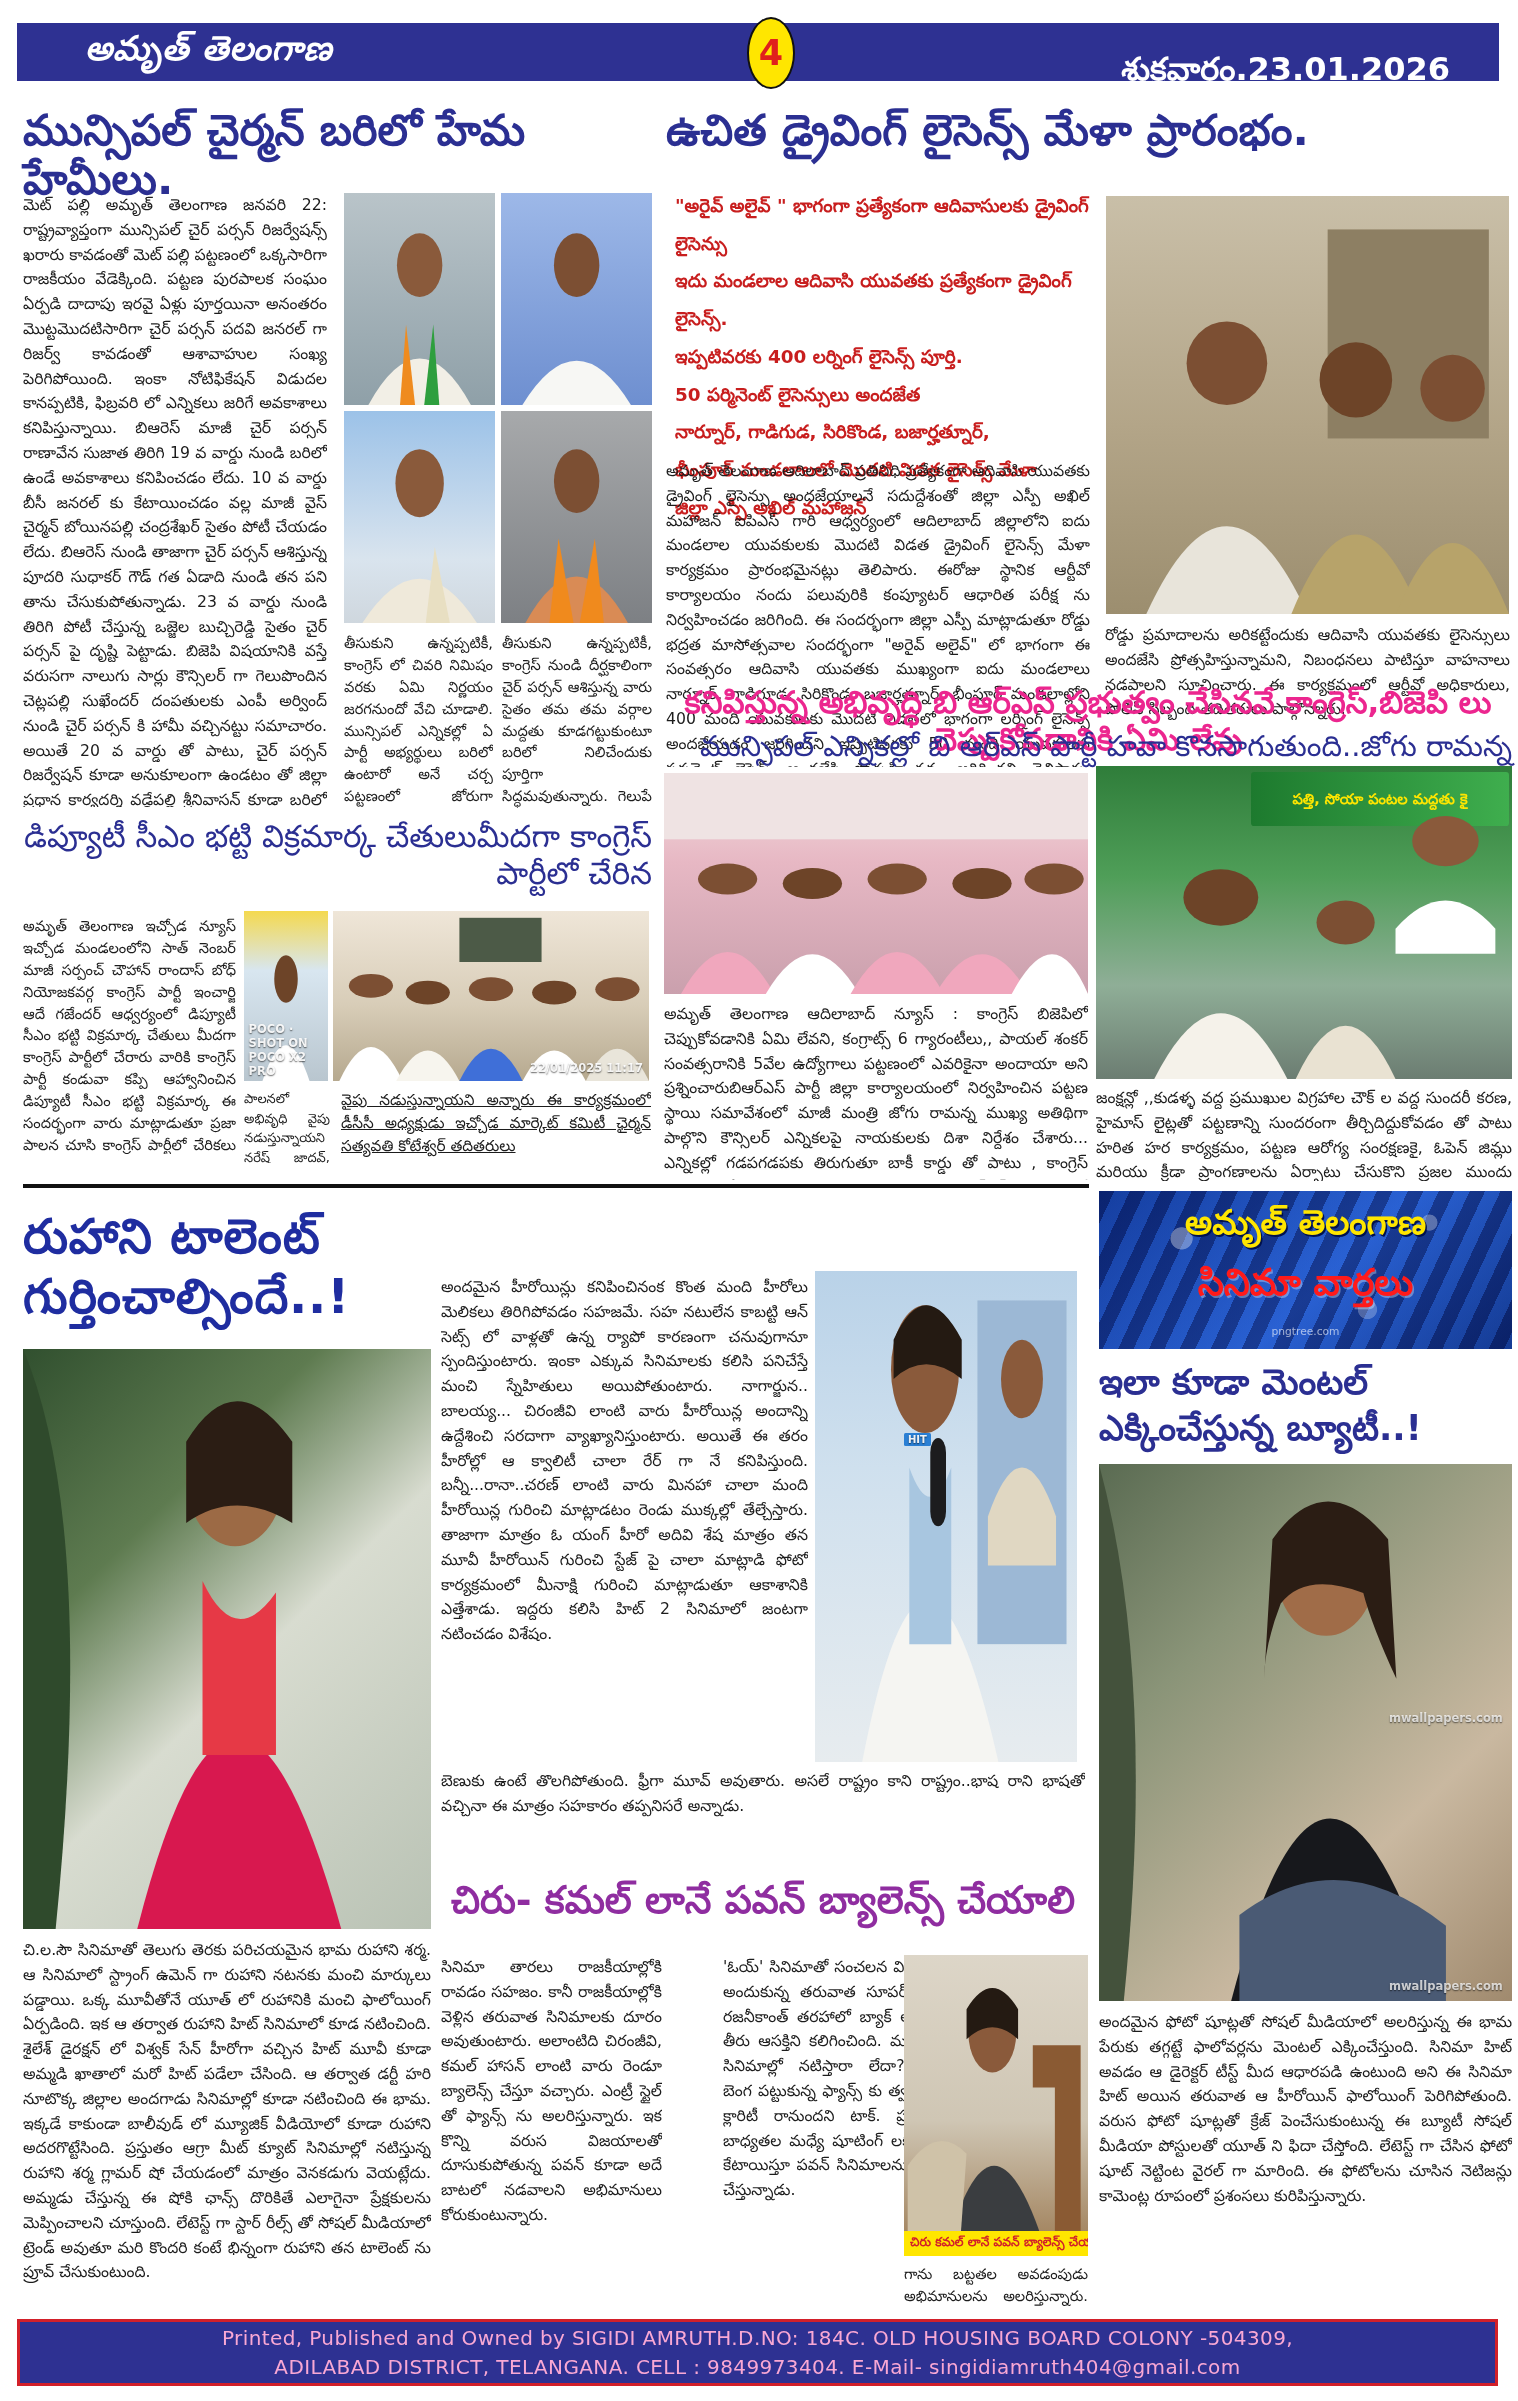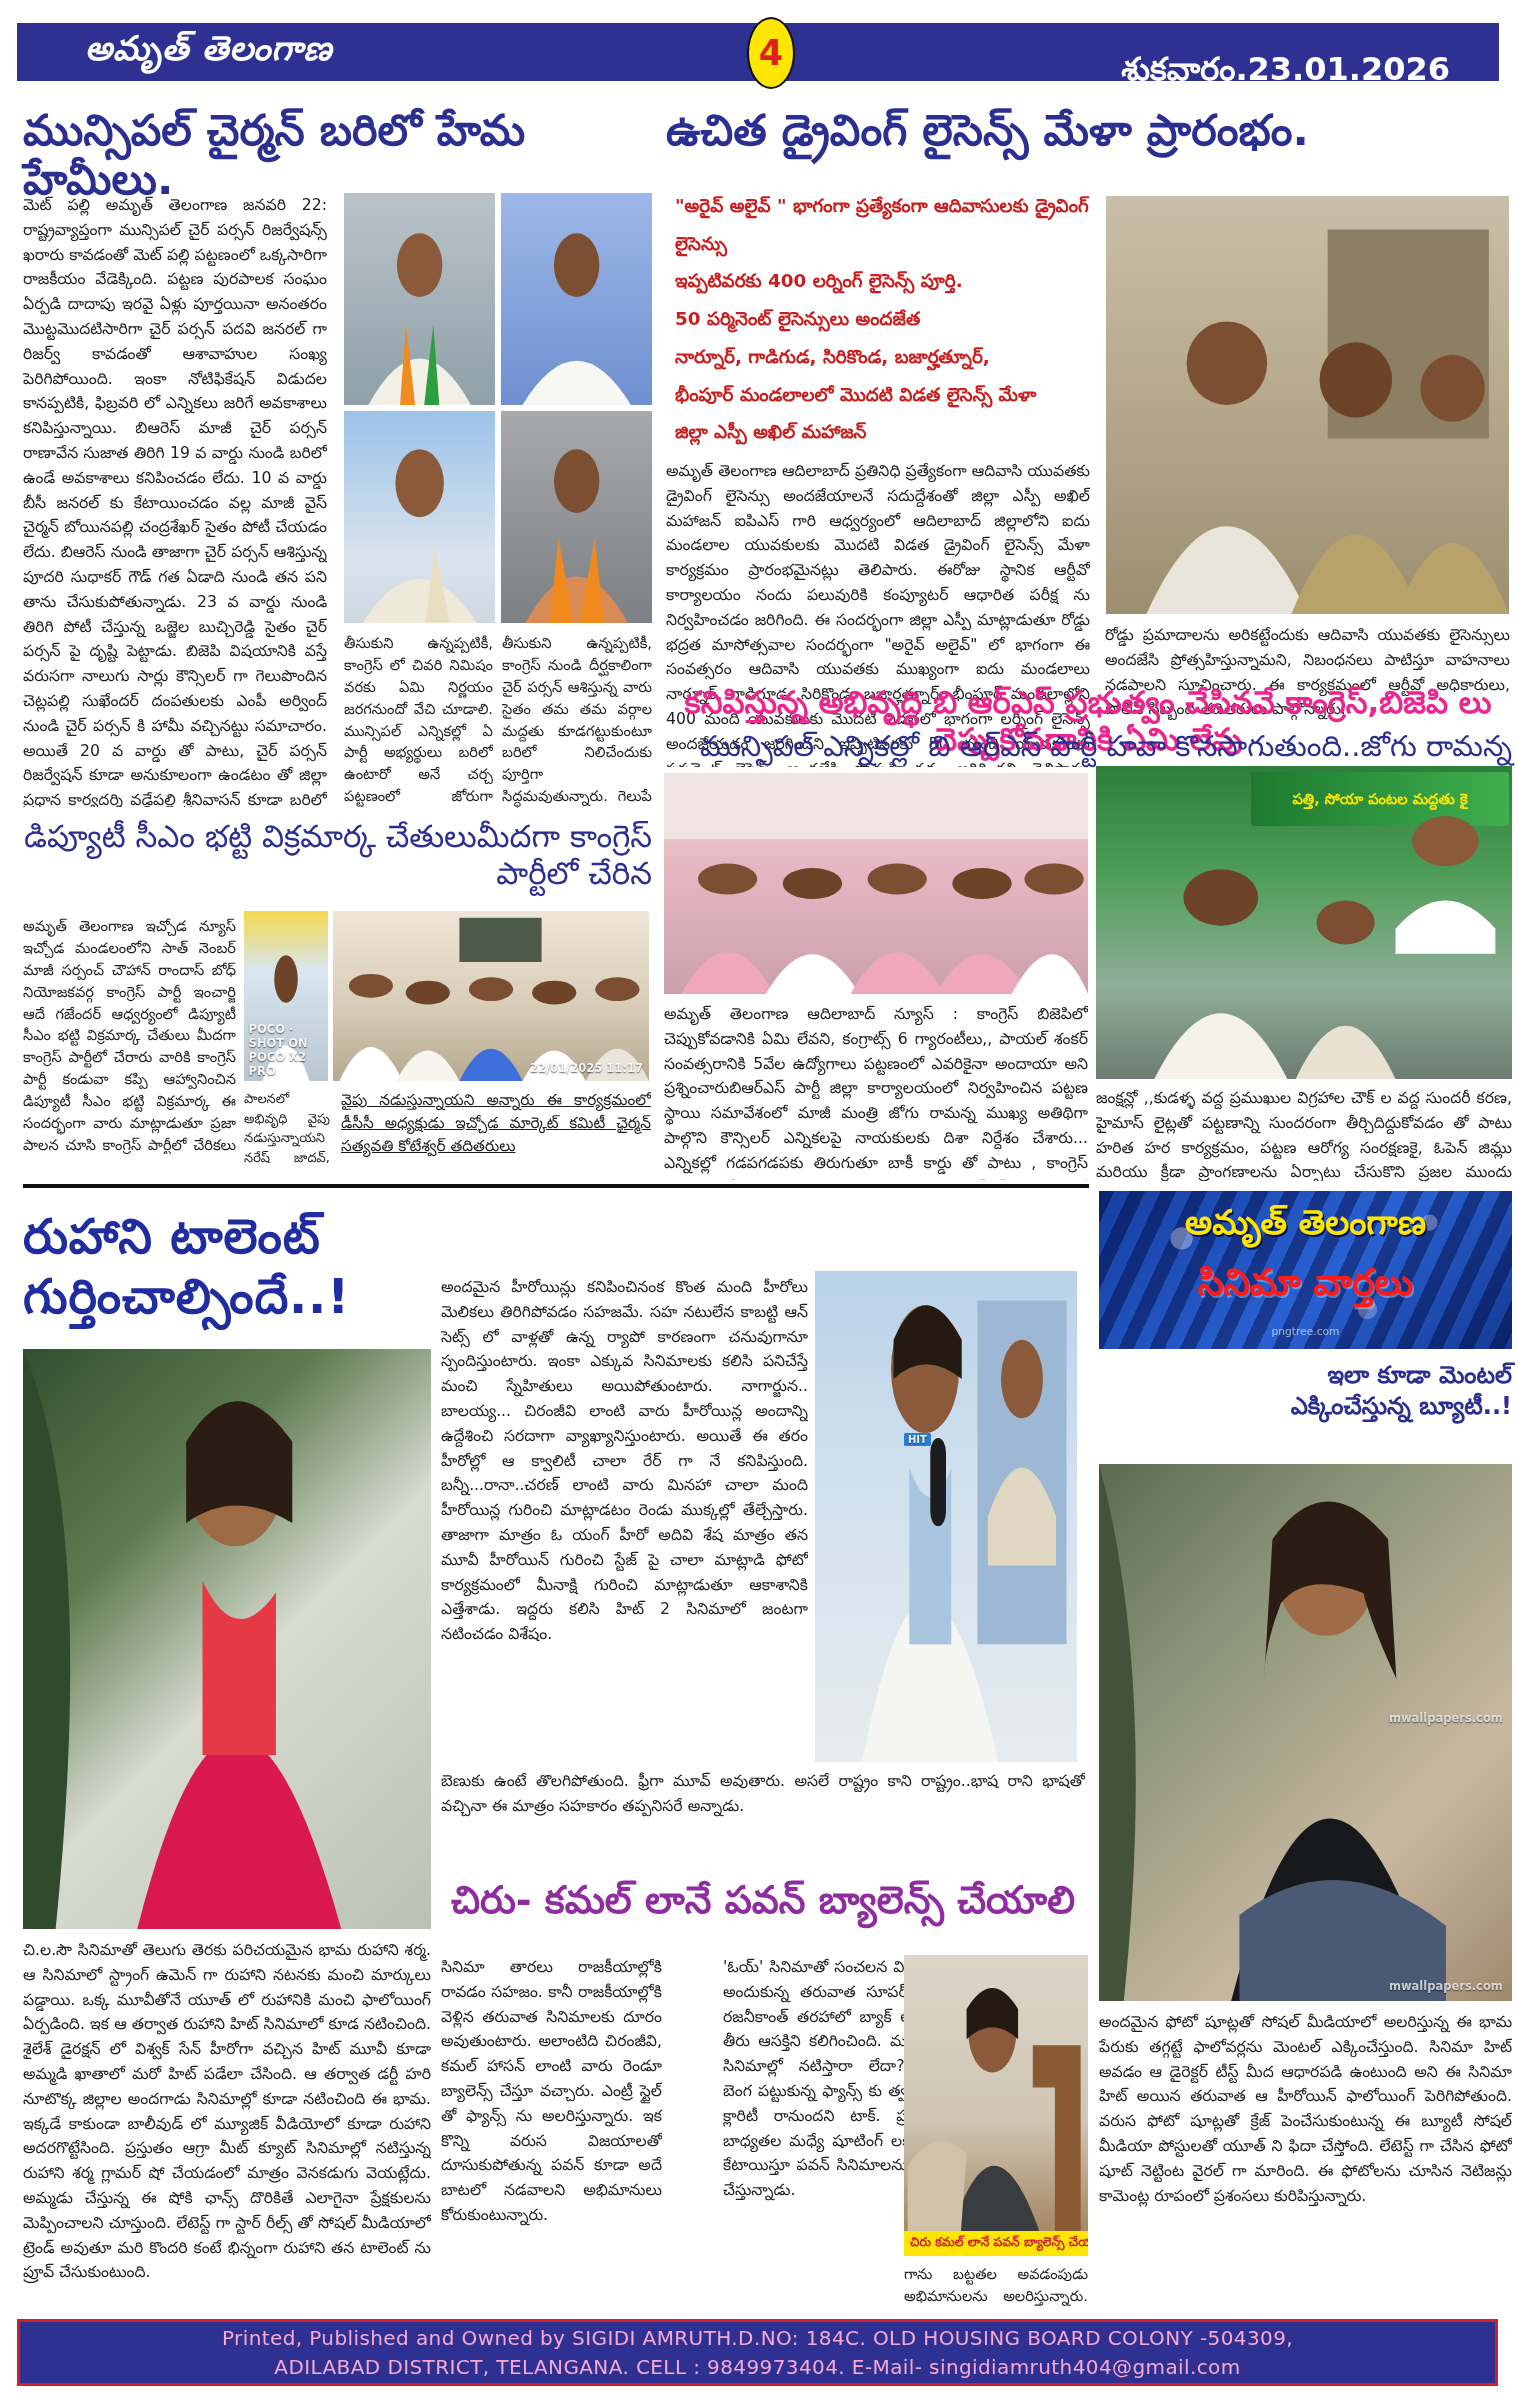--- a/index.html
+++ b/index.html
@@ -96,20 +96,21 @@
     </div>
   </div>
 
   <div class="abs body-txt small" style="left:344px;top:632px;width:149px;height:178px;">తీసుకుని ఉన్నప్పటికీ, కాంగ్రెస్ లో చివరి నిమిషం వరకు ఏమి నిర్ణయం జరగనుందో వేచి చూడాలి. మున్సిపల్ ఎన్నికల్లో ఏ పార్టీ అభ్యర్థులు బరిలో ఉంటారో అనే చర్చ పట్టణంలో జోరుగా సాగుతుంది. ఒక పక్క పార్టీ కేడర్ ప్రకటనలకు సిద్ధమవుతుంది.</div>
   <div class="abs body-txt small" style="left:502px;top:632px;width:150px;height:178px;">తీసుకుని ఉన్నప్పటికీ, కాంగ్రెస్ నుండి దీర్ఘకాలింగా చైర్ పర్సన్ ఆశిస్తున్న వారు సైతం తమ తమ వర్గాల మద్దతు కూడగట్టుకుంటూ బరిలో నిలిచేందుకు పూర్తిగా సిద్ధమవుతున్నారు. గెలుపే లక్ష్యంగా ఏర్పాట్లు జరుగుతున్నాయి.</div>
 
   <div class="abs h-blue-big" style="left:666px;top:106px;width:844px;">ఉచిత డ్రైవింగ్ లైసెన్స్ మేళా ప్రారంభం.</div>
 
   <div class="abs subpoints" style="left:675px;top:187px;width:430px;height:269px;">
     <div>"అరైవ్ అలైవ్ " భాగంగా ప్రత్యేకంగా ఆదివాసులకు డ్రైవింగ్ లైసెన్సు</div>
+    <div>ఇదు మండలాల ఆదివాసి యువతకు ప్రత్యేకంగా డ్రైవింగ్ లైసెన్స్.</div>
     <div>ఇప్పటివరకు 400 లర్నింగ్ లైసెన్స్ పూర్తి.</div>
     <div>50 పర్మినెంట్ లైసెన్సులు అందజేత</div>
     <div>నార్నూర్, గాడిగుడ, సిరికొండ, బజార్హత్నూర్,</div>
     <div>భీంపూర్ మండలాలలో మొదటి విడత లైసెన్స్ మేళా</div>
     <div>జిల్లా ఎస్పీ అఖిల్ మహాజన్</div>
   </div>
 
   <div class="abs ph" style="left:1106px;top:196px;width:403px;height:418px;background:linear-gradient(180deg,#c9bfa8 0%,#b3a588 55%,#9c8e6f);">
     <svg viewBox="0 0 100 100" preserveAspectRatio="none">
       <rect x="55" y="8" width="40" height="50" fill="#8d7f63"></rect>
@@ -249,21 +250,21 @@
     </div>
   </div>
   <div class="abs body-txt small" style="left:904px;top:2263px;width:184px;height:44px;">గాను బట్టతల అవడంపుడు అభిమానులను అలరిస్తున్నారు. ఇక కొన్ని వరుస సినిమాలతో బిజీగా మారాడు.</div>
 
   <div class="abs banner-cinema" style="left:1099px;top:1191px;width:413px;height:158px;">
     <div class="l1">అమృత్ తెలంగాణ</div>
     <div class="l2">సినిమా వార్తలు</div>
     <div class="wm">pngtree.com</div>
   </div>
 
-  <div class="abs" style="left:1099px;top:1360px;width:413px;text-align:right;color:#2b2f92;font-weight:900;font-size:24px;line-height:1.3;">
+  <div class="abs" style="left:1099px;top:1360px;width:413px;text-align:left;color:#2b2f92;font-weight:900;font-size:35px;line-height:1.3;">
     <div>ఇలా కూడా మెంటల్</div>
     <div>ఎక్కించేస్తున్న బ్యూటీ..!</div>
   </div>
 
   <div class="abs ph" style="left:1099px;top:1464px;width:413px;height:537px;background:linear-gradient(135deg,#5a6b52 0%,#8a9478 30%,#c9b8a0 70%,#a08a6e);">
     <svg viewBox="0 0 100 100" preserveAspectRatio="none">
       <path d="M0 0 Q14 40 6 100 L0 100 Z" fill="#44523c"></path>
       <circle cx="55" cy="20" r="12" fill="#a06c48"></circle>
       <path d="M42 14 Q55 0 70 14 L72 40 Q66 30 64 24 Q50 20 44 26 Q40 34 40 40 Z" fill="#2b1d14"></path>
       <path d="M32 100 Q55 32 82 100 Z" fill="#17181c"></path>

